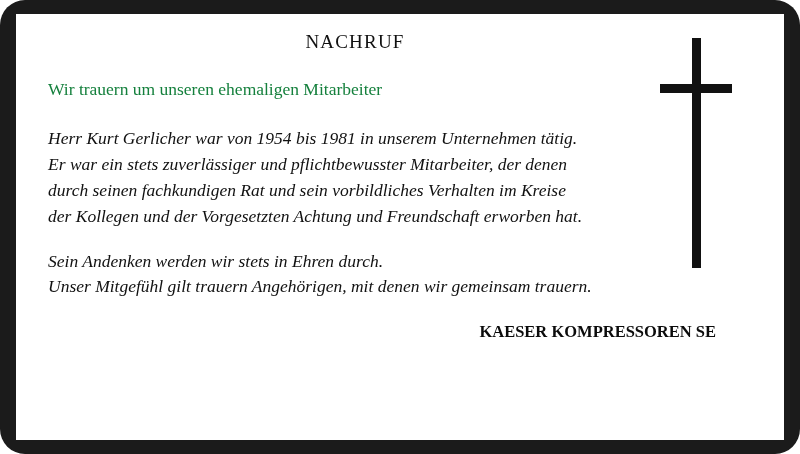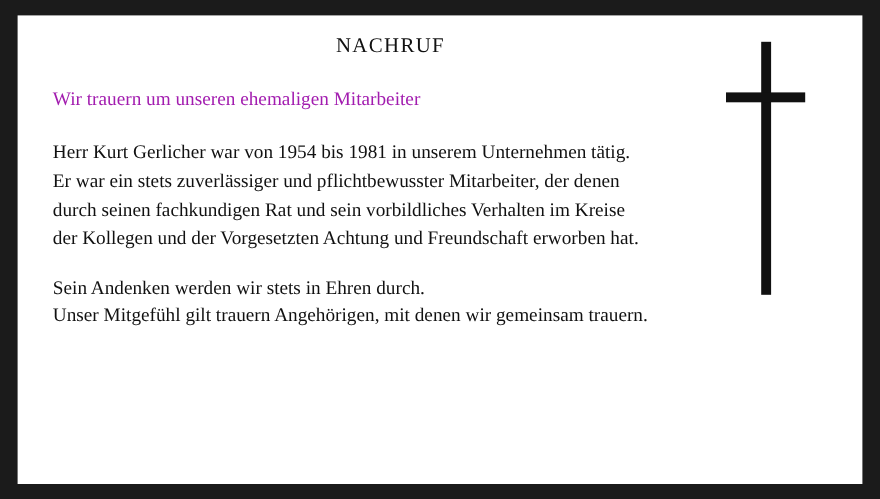--- a/index.html
+++ b/index.html
@@ -12,20 +12,21 @@
     height: 454px;
     font-family: "Liberation Serif", serif;
   }
   .page {
     position: relative;
     width: 800px;
     height: 454px;
     background: #1b1b1b;
     box-sizing: border-box;
     padding: 14px 16px;
+    border-radius: 25px;
   }
   .notice {
     position: relative;
     width: 100%;
     height: 100%;
     background: #ffffff;
     box-sizing: border-box;
     overflow: hidden;
   }
   .heading {
@@ -33,21 +34,21 @@
     font-size: 19px;
     letter-spacing: 1.2px;
     font-weight: 400;
     color: #111111;
     margin: 17px 0 0 0;
     padding-right: 90px;
     font-family: "Liberation Serif", serif;
   }
   .intro {
     font-size: 17.5px;
-    color: #a21caf;
+    color: #15803d;
     margin: 26px 0 0 0;
     padding-left: 32px;
   }
   .name {
     text-align: center;
     font-size: 46px;
     font-weight: 700;
     color: #0b0b0b;
     margin: 18px 0 0 0;
     padding-right: 120px;
@@ -57,20 +58,21 @@
   .body-block {
     margin: 26px 0 0 0;
     padding-left: 32px;
     padding-right: 150px;
   }
   .body-block p {
     margin: 0;
     font-size: 17.5px;
     line-height: 1.48;
     color: #111111;
+    font-style: italic;
   }
   .para-gap {
     height: 19px;
   }
   .signature {
     margin: 20px 0 0 0;
     padding-right: 68px;
     text-align: right;
   }
   .signature div {
@@ -123,20 +125,21 @@
         <span>der Kollegen und der Vorgesetzten Achtung und Freundschaft erworben hat.</span>
       </p>
       <div class="para-gap"></div>
       <p>
         <span>Sein Andenken werden wir stets in Ehren durch.</span><br>
         <span>Unser Mitgefühl gilt trauern Angehörigen, mit denen wir gemeinsam trauern.</span>
       </p>
     </div>
 
     <div class="signature">
+      <div>KAESER KOMPRESSOREN SE</div>
     </div>
 
     <div class="cross">
       <div class="vert"></div>
       <div class="horz"></div>
     </div>
 
   </div>
 </div>
 

